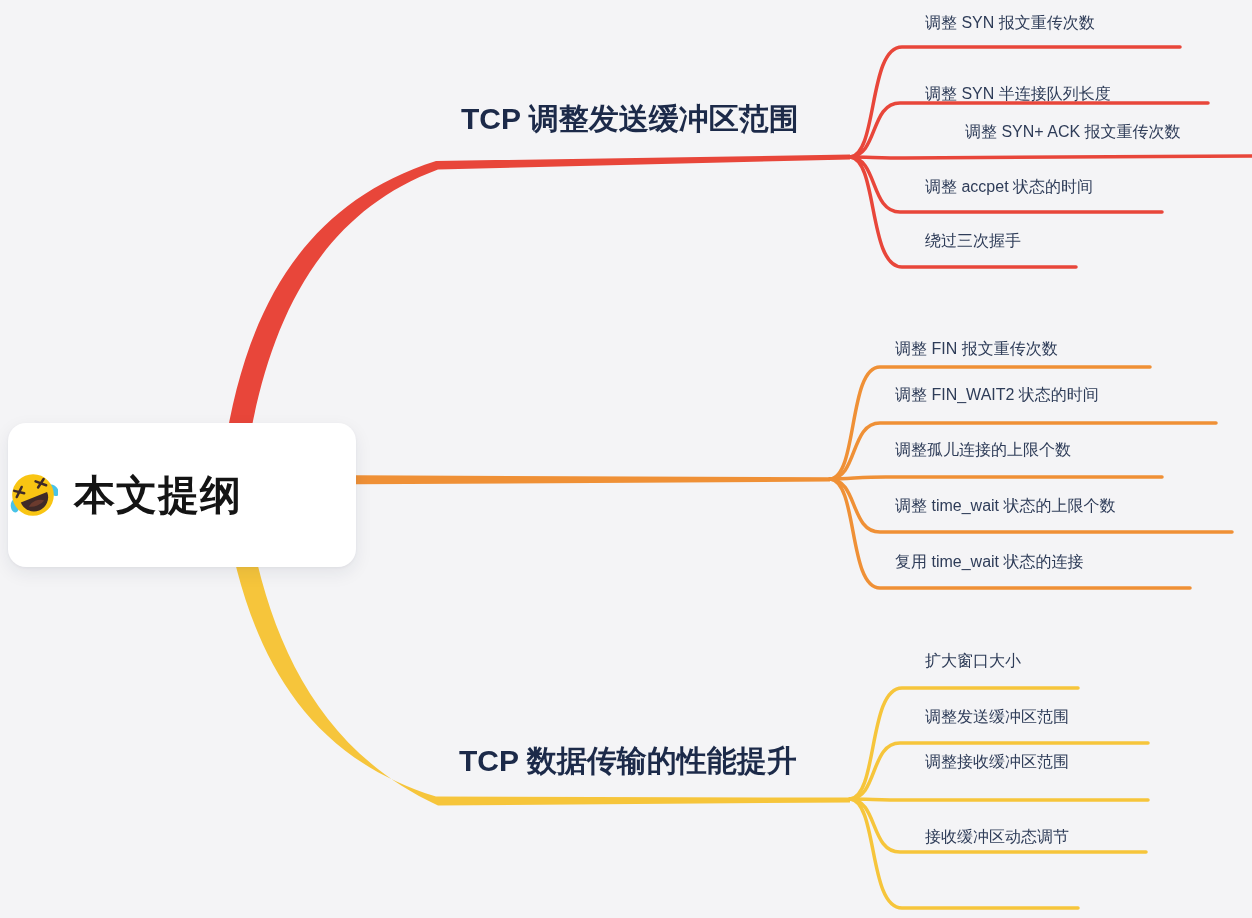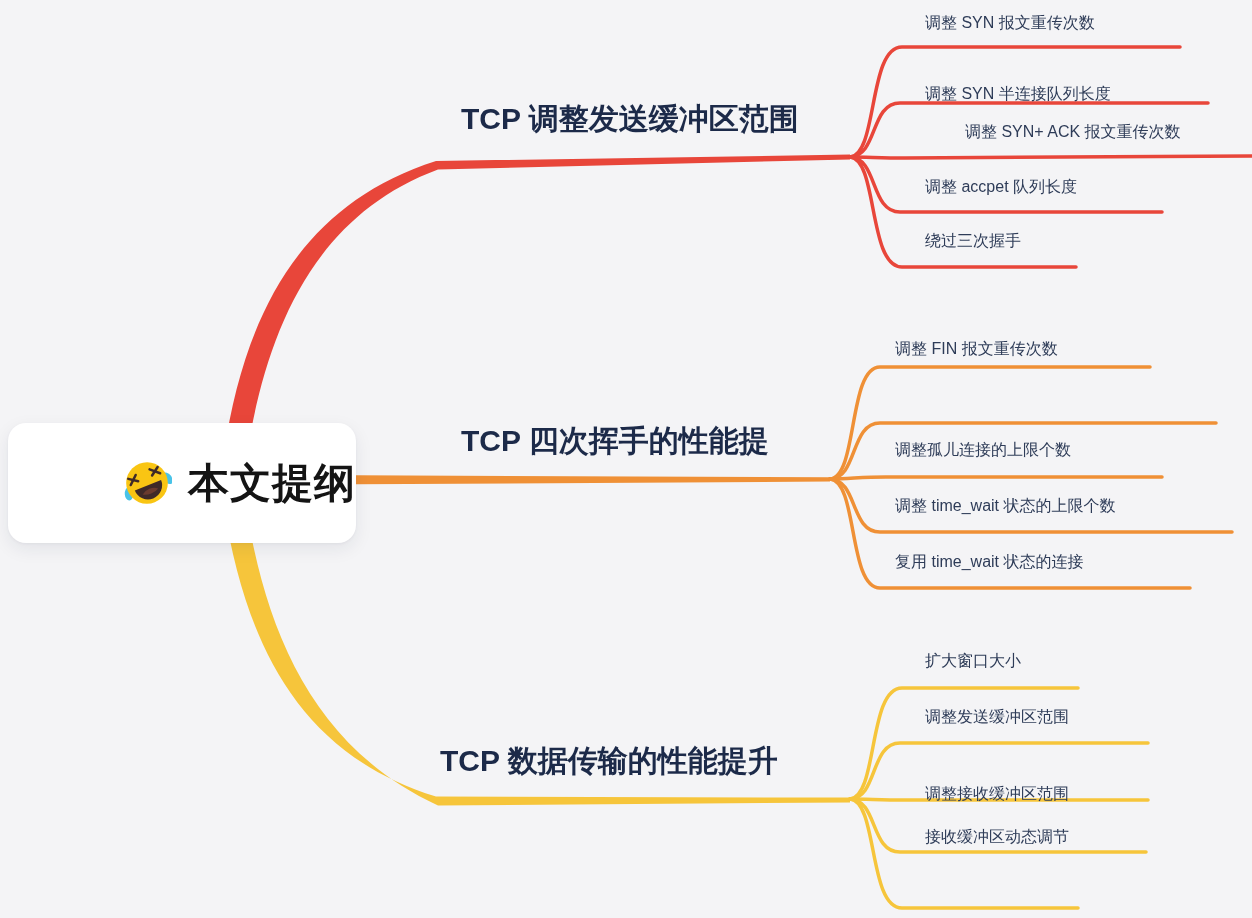--- a/index.html
+++ b/index.html
@@ -13,25 +13,25 @@
     position: relative;
     width: 1252px; height: 918px;
   }
   svg.links {
     position: absolute; inset: 0;
     width: 1252px; height: 918px;
   }
   .root-card {
     position: absolute;
     left: 8px; top: 423px;
-    width: 348px; height: 120px;
+    width: 348px; height: 144px;
     background: var(--card-bg, #ffffff);
     border-radius: 18px;
     box-shadow: 0 6px 18px rgba(30,40,70,0.08), 0 1px 3px rgba(30,40,70,0.05);
-    display: flex; align-items: center; justify-content: flex-end;
+    display: flex; align-items: center; justify-content: flex-start;
     gap: 16px;
     z-index: 2;
   }
   .root-label {
     font-size: 41px;
     font-weight: 800;
     color: var(--root-text, #141414);
     letter-spacing: 1px;
     white-space: nowrap;
   }
@@ -48,37 +48,37 @@
     position: absolute;
     font-size: 16px;
     font-weight: 500;
     color: var(--item-color, #2e3c58);
     white-space: nowrap;
     z-index: 1;
   }
   
   .bt-1 { left: 461px; top: 99px; }
   .bt-2 { left: 461px; top: 421px; }
-  .bt-3 { left: 440px; top: 741px; }
+  .bt-3 { left: 459px; top: 741px; }
   
   .c-1-1 { left: 925px; top: 13px; }
   .c-1-2 { left: 925px; top: 84px; }
   .c-1-3 { left: 925px; top: 122px; margin-left: 40px; }
   .c-1-4 { left: 925px; top: 177px; }
   .c-1-5 { left: 925px; top: 231px; }
   
   .c-2-1 { left: 895px; top: 329px; margin-top: 10px; }
   .c-2-2 { left: 895px; top: 385px; }
   .c-2-3 { left: 895px; top: 440px; }
   .c-2-4 { left: 895px; top: 496px; }
   .c-2-5 { left: 895px; top: 552px; }
   
   .c-3-1 { left: 925px; top: 651px; }
   .c-3-2 { left: 925px; top: 707px; text-align: center; }
-  .c-3-3 { left: 925px; top: 784px; }
+  .c-3-3 { left: 925px; top: 752px; }
   .c-3-4 { left: 925px; top: 815px; margin-top: 12px; }
   .c-3-5 { left: 925px; top: 871px; }
 </style>
 </head>
 <body>
 
 <div class="canvas">
 
   <svg class="links" viewBox="0 0 1252 918" aria-hidden="true">
 
@@ -126,30 +126,30 @@
           <path d="M -9 -14 L -19 -5"></path>
           <path d="M 19 -13 L 9 -6"></path>
           <path d="M 9 -14 L 19 -5"></path>
         </g>
       </g>
     </svg>
     <div class="root-label">本文提纲</div>
   </div>
 
   <div class="branch-title bt-1">TCP 调整发送缓冲区范围</div>
-  <div class="branch-title bt-2">TCP 四次挥手的性能提</div>
   <div class="branch-title bt-3">TCP 数据传输的性能提升</div>
 
   <div class="child c-1-1">调整 SYN 报文重传次数</div>
   <div class="child c-1-2">调整 SYN 半连接队列长度</div>
   <div class="child c-1-3">调整 SYN+ ACK 报文重传次数</div>
-  <div class="child c-1-4">调整 accpet 队列长度</div>
+  <div class="child c-1-4">调整 accpet 状态的时间</div>
   <div class="child c-1-5">绕过三次握手</div>
 
   <div class="child c-2-1">调整 FIN 报文重传次数</div>
+  <div class="child c-2-2">调整 FIN_WAIT2 状态的时间</div>
   <div class="child c-2-3">调整孤儿连接的上限个数</div>
   <div class="child c-2-4">调整 time_wait 状态的上限个数</div>
   <div class="child c-2-5">复用 time_wait 状态的连接</div>
 
   <div class="child c-3-1">扩大窗口大小</div>
   <div class="child c-3-2">调整发送缓冲区范围</div>
   <div class="child c-3-3">调整接收缓冲区范围</div>
   <div class="child c-3-4">接收缓冲区动态调节</div>
 
 </div>

